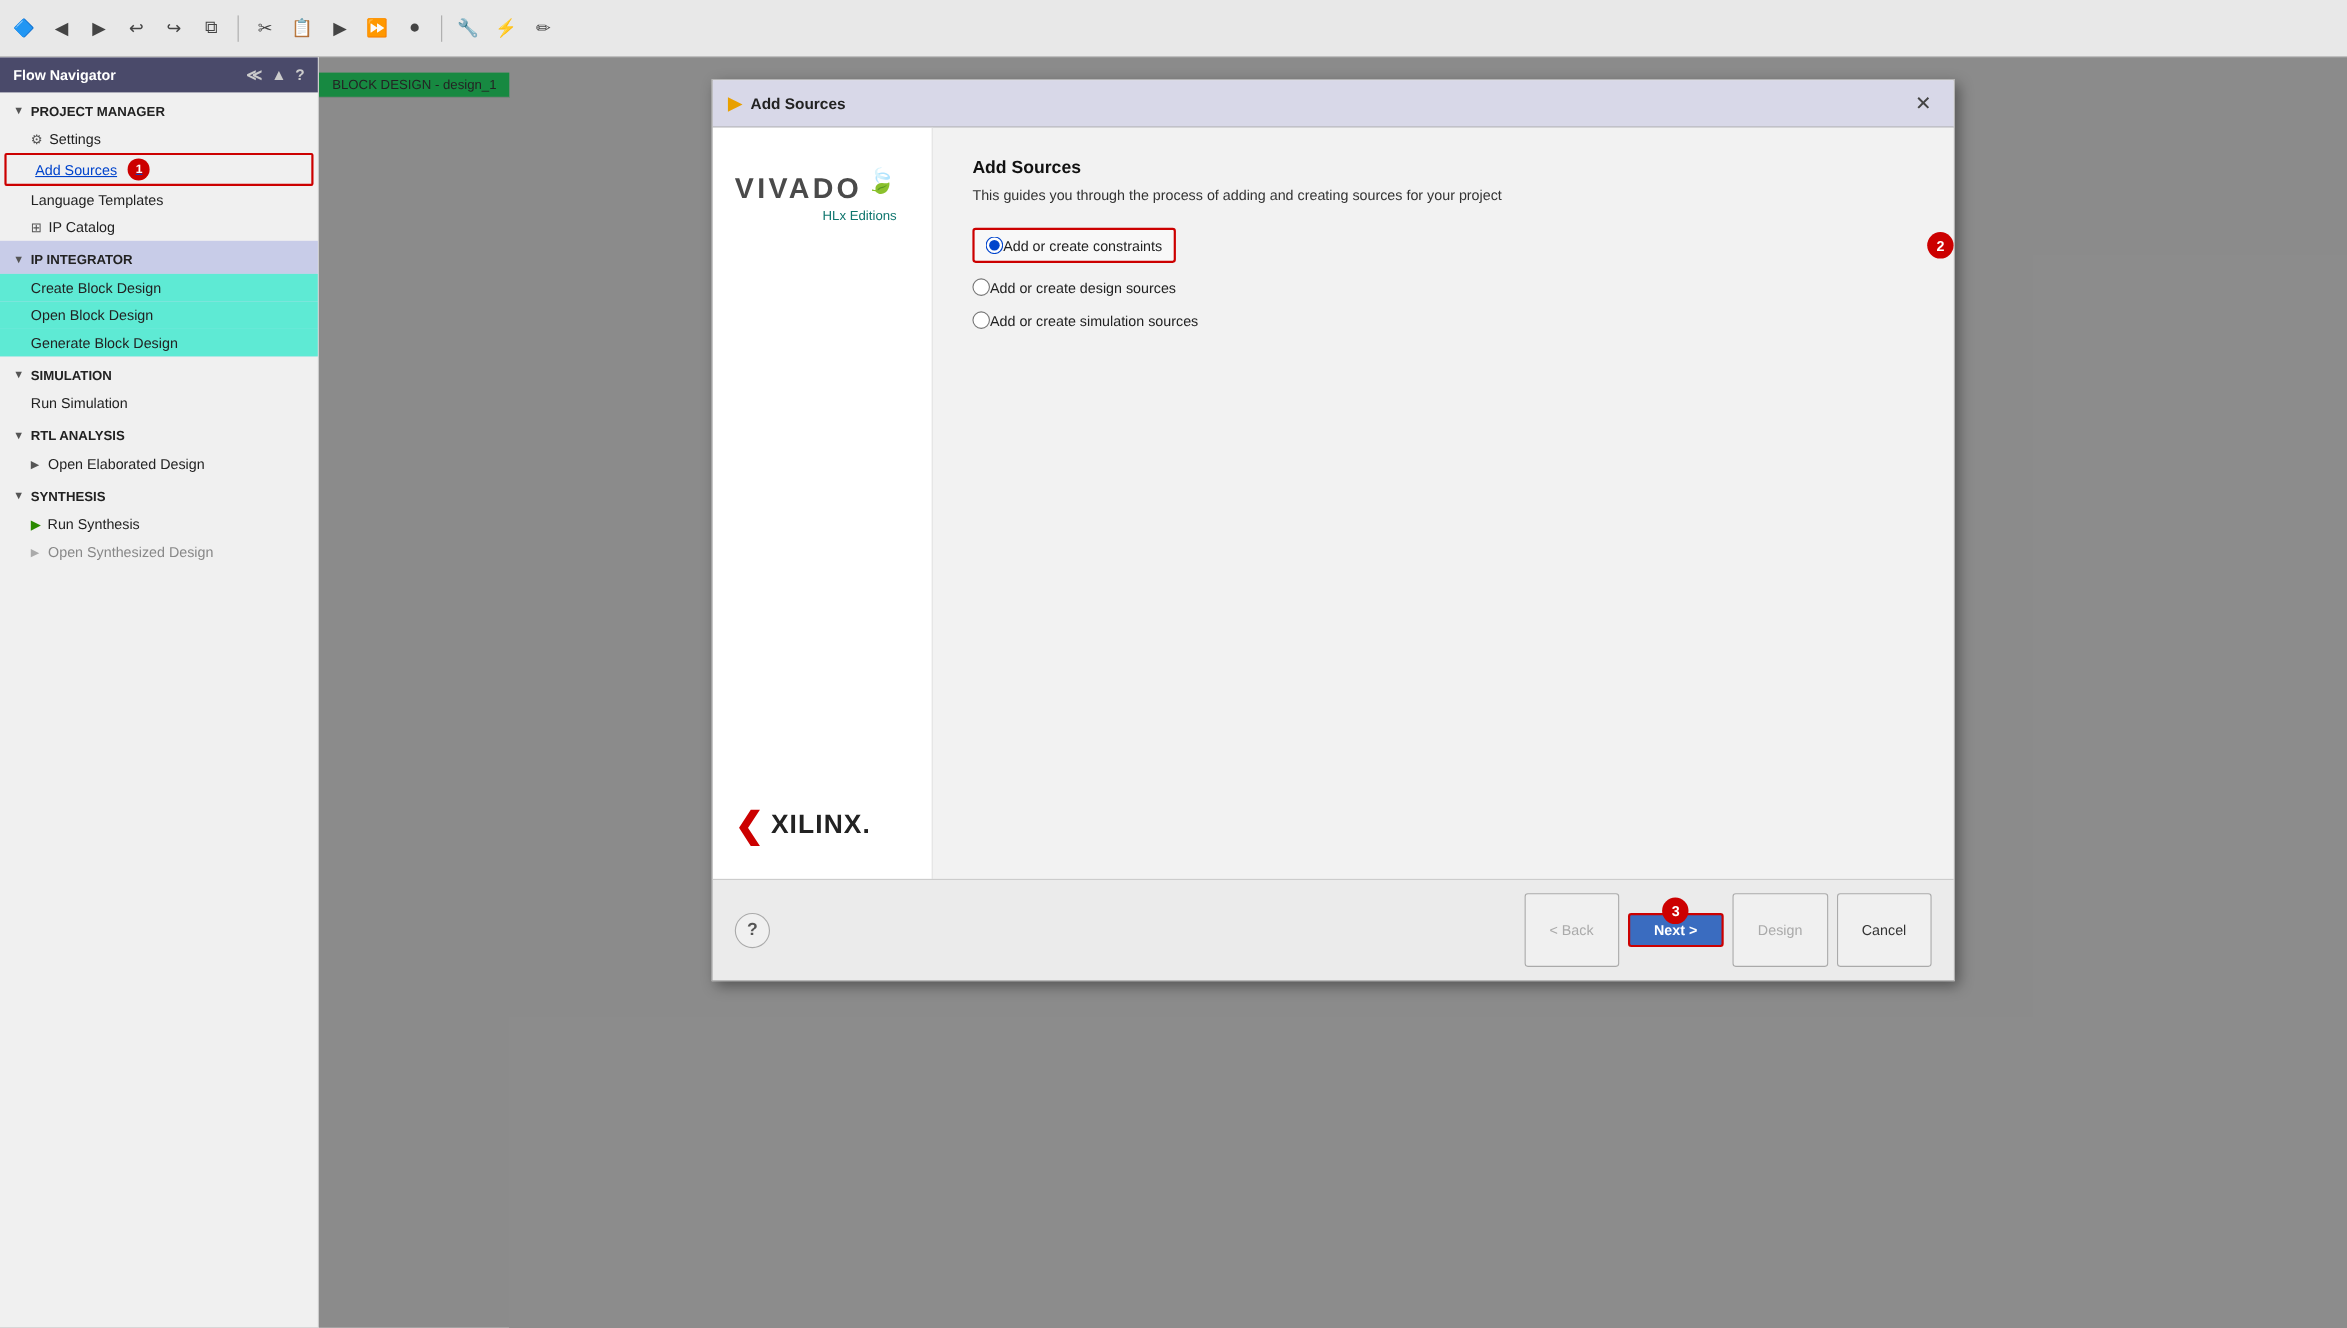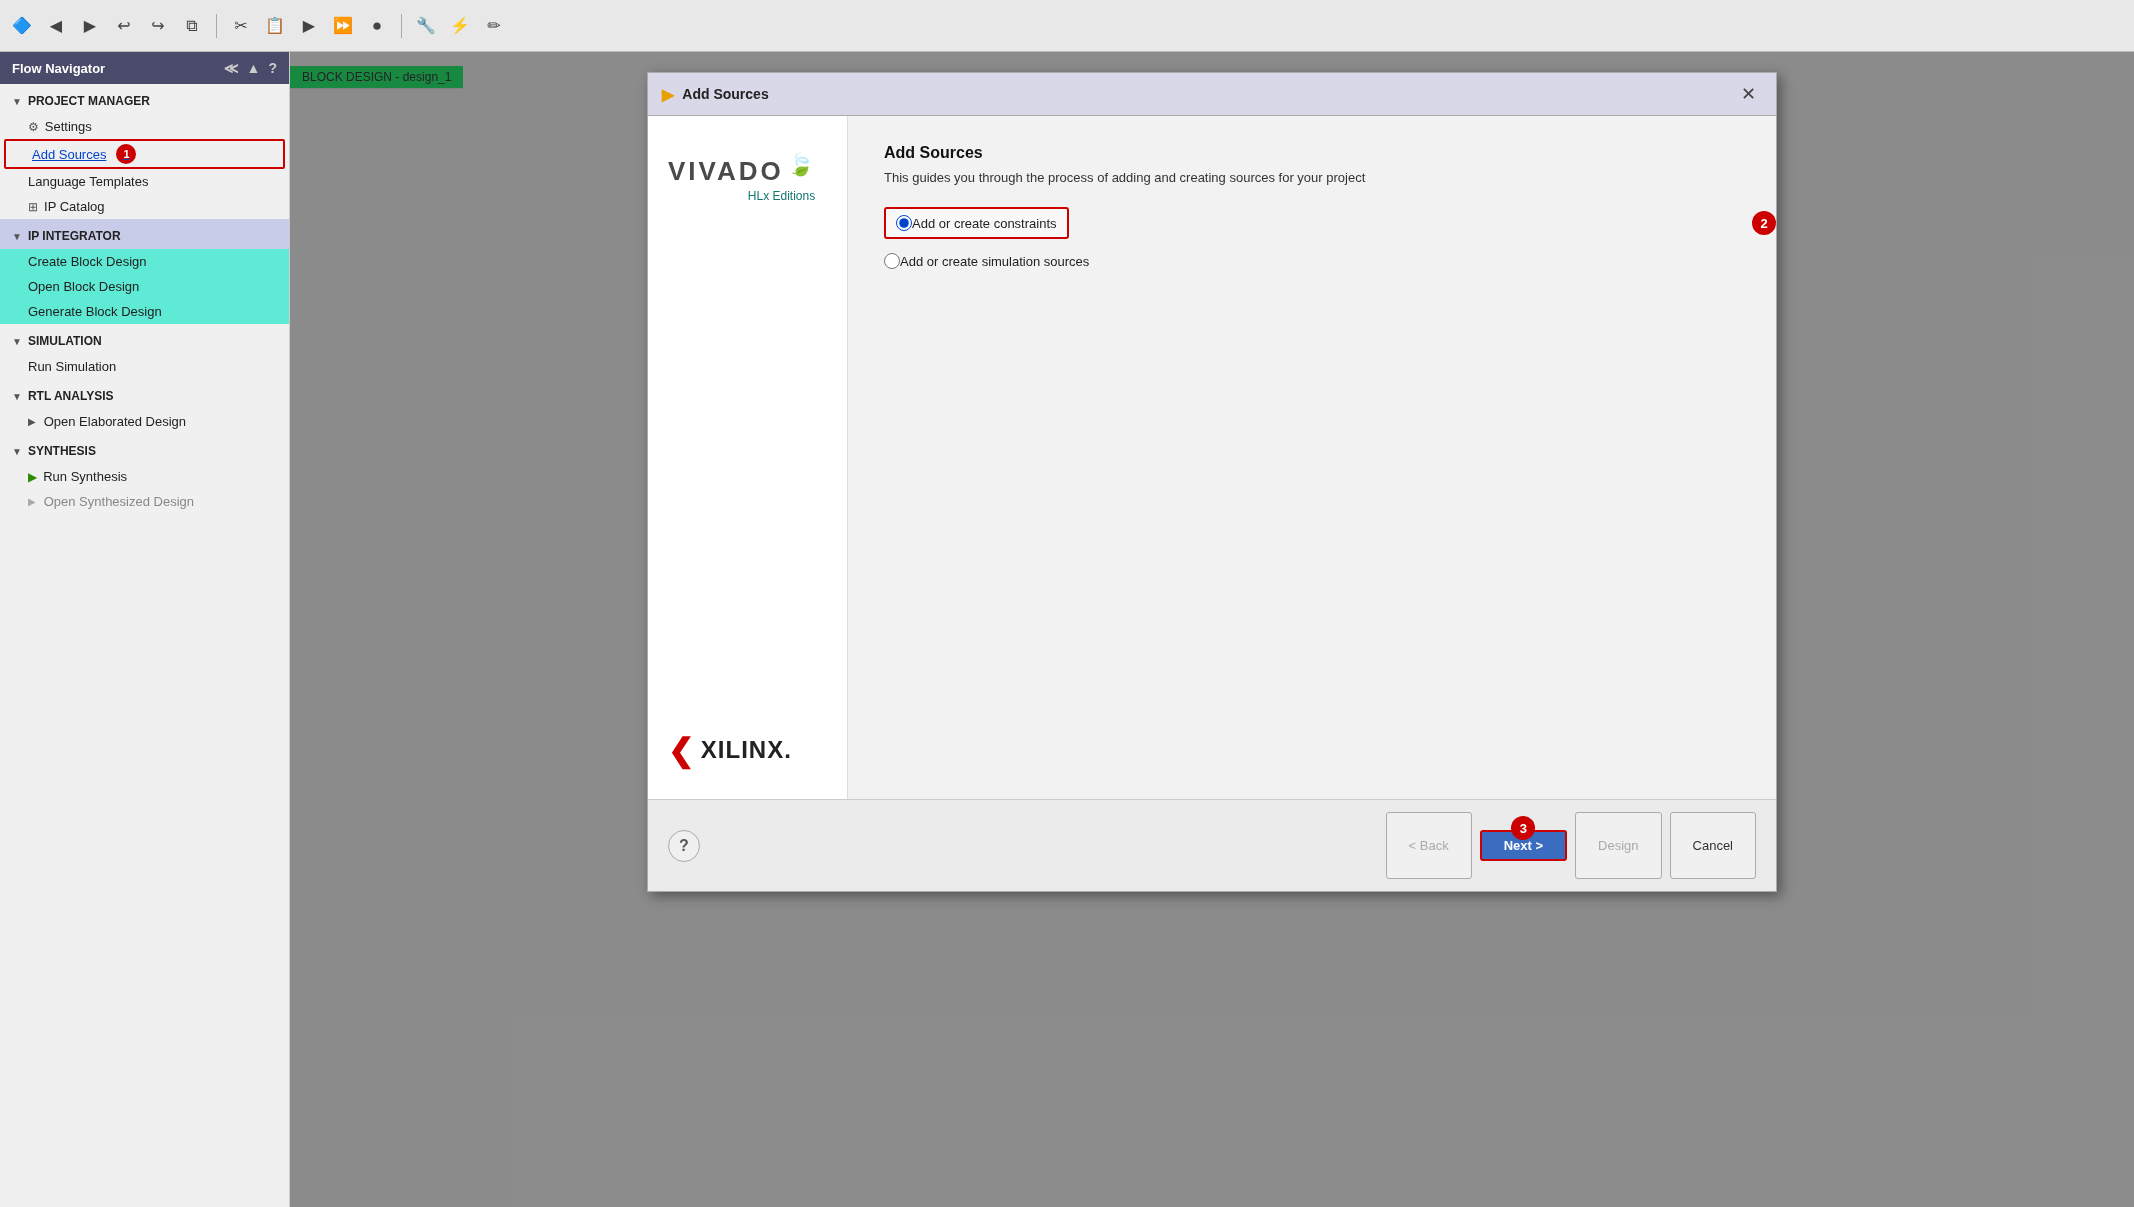--- a/index.html
+++ b/index.html
@@ -523,20 +523,24 @@
             <div class="radio-group">
 
               <div class="step2-container" style="display:inline-flex;align-items:center;position:relative;">
                 <div class="radio-item selected-option">
                   <input type="radio" name="source-type" id="constraints" checked="" style="">
                   <label for="constraints">Add or create constraints</label>
                 </div>
                 <span class="step-badge step2-badge">2</span>
               </div>
 
+              <div class="radio-item">
+                <input type="radio" name="source-type" id="design-sources" style="">
+                <label for="design-sources">Add or create design sources</label>
+              </div>
 
               <div class="radio-item">
                 <input type="radio" name="source-type" id="simulation-sources" style="">
                 <label for="simulation-sources">Add or create simulation sources</label>
               </div>
             </div>
           </div>
         </div>
 
         <div class="modal-footer">

